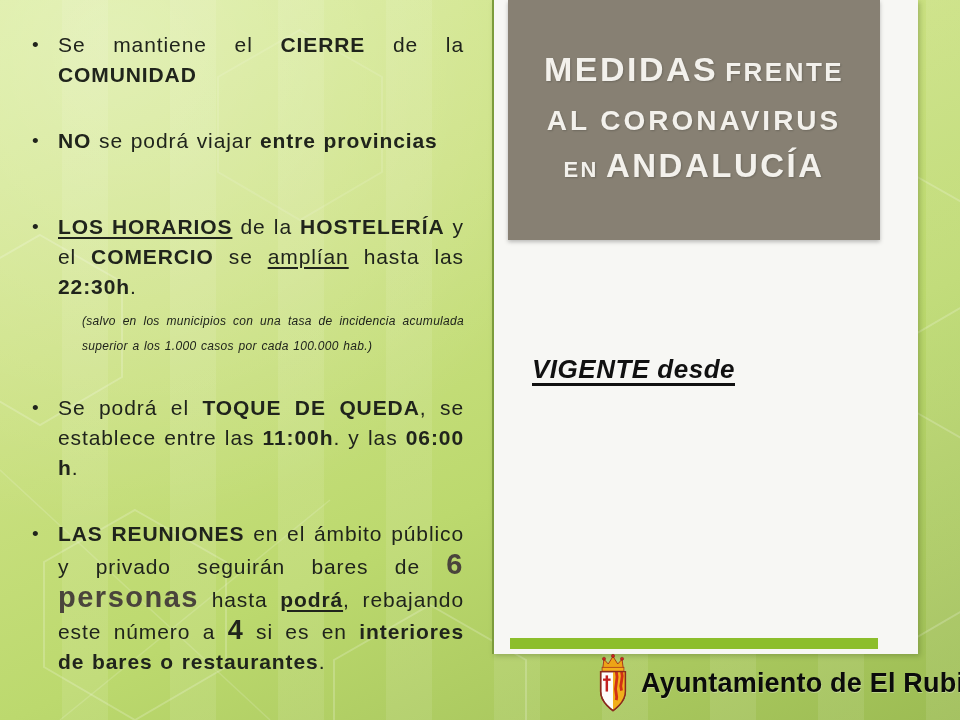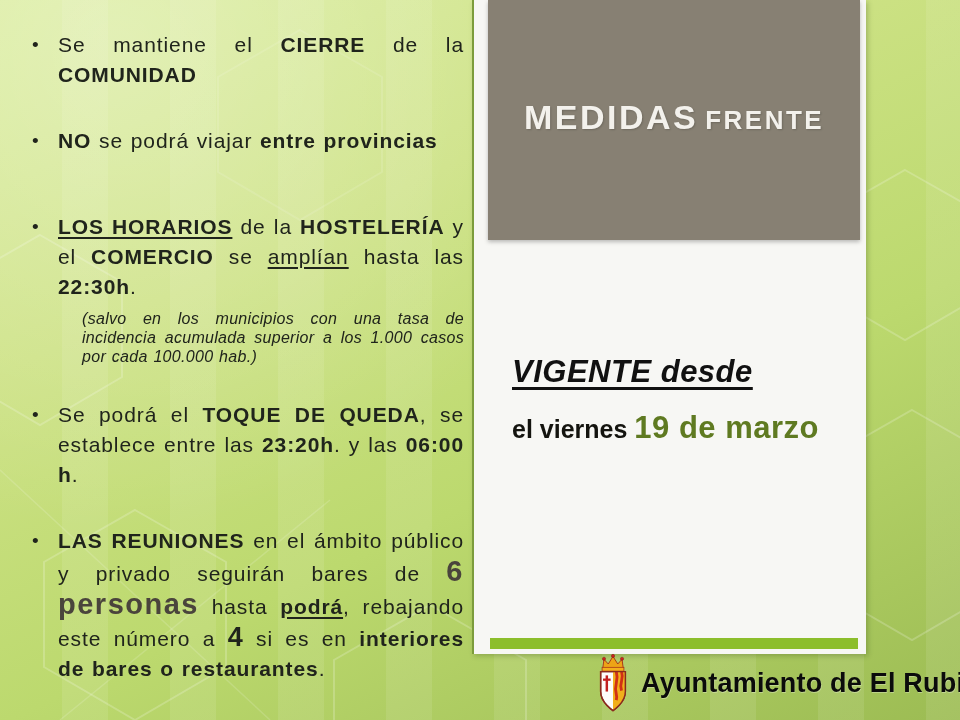--- a/index.html
+++ b/index.html
@@ -39,46 +39,46 @@
   .measures li::before{content:"\2022";position:absolute;left:2px;top:0;font-size:19px;}
   .measures li:nth-child(1){margin-bottom:36px;}
   .measures li:nth-child(2){margin-bottom:56px;}
   .measures li:nth-child(3){margin-bottom:34px;margin-top:32px;}
   .measures li:nth-child(4){margin-bottom:36px;}
   .b{font-weight:bold;}
   .u{text-decoration:underline;text-decoration-thickness:2px;text-underline-offset:3px;}
   .big-six{font-size:29px;line-height:30px;color:var(--sixcolor);letter-spacing:1.5px;}
   .big-four{font-size:27px;line-height:30px;}
   .note{
-    font-style:italic;font-size:16px;line-height:19px;
+    font-style:italic;font-size:12px;line-height:25px;
     margin-left:24px;margin-top:7px;text-align:justify;letter-spacing:0.3px;
   }
 
   
   .panel{
-    position:absolute;left:472px;top:0;width:394px;height:654px;
+    position:absolute;left:492px;top:0;width:426px;height:654px;
     background:var(--panel);
     border-left:2px solid #7c9c3c;
     box-shadow:2px 2px 5px rgba(40,60,10,0.25);
   }
   .title-box{
     position:absolute;left:14px;top:0;width:372px;height:240px;
     background:var(--titlebox);color:#f3f1ec;
     display:flex;flex-direction:column;align-items:center;justify-content:center;
     text-align:center;box-shadow:0 2px 4px rgba(0,0,0,0.25);
   }
   .title-line{line-height:45px;white-space:nowrap;font-weight:bold;
     letter-spacing:2.5px;text-shadow:1px 1px 2px rgba(0,0,0,0.18);}
   .t-xl{font-size:34px;} .t-lg{font-size:26px;}
   .t-md{font-size:28px;letter-spacing:3px;}
   .t-sm{font-size:22px;} .t-and{font-size:33px;}
 
   .validity{position:absolute;left:38px;top:354px;}
   .v-head{
-    font-size:31px;font-weight:bold;font-style:italic;color:#111;
+    font-size:26px;font-weight:bold;font-style:italic;color:#111;
     text-decoration:underline;text-decoration-thickness:2.5px;text-underline-offset:5px;
     margin-bottom:20px;letter-spacing:0.5px;
   }
   .v-line{margin-bottom:11px;white-space:nowrap;}
   .v-prefix{font-size:25px;font-weight:bold;color:#14140f;}
   .v-date{font-size:31px;font-weight:bold;color:var(--dategreen);letter-spacing:0.5px;}
 
   .accent-bar{
     position:absolute;left:16px;bottom:5px;width:368px;height:11px;
     background:var(--accent);
@@ -114,39 +114,40 @@
     <g stroke="rgba(255,255,255,0.15)" stroke-width="1.5">
       <line x1="0" y1="470" x2="270" y2="720"></line>
       <line x1="60" y1="720" x2="330" y2="500"></line>
     </g>
   </svg>
 
   <ul class="measures">
       <li><span>Se mantiene el </span><span class="b">CIERRE</span><span> de la </span><span class="b">COMUNIDAD</span></li>
       <li><span class="b">NO</span><span> se podrá viajar </span><span class="b">entre provincias</span></li>
       <li><span class="b u">LOS HORARIOS</span><span> de la </span><span class="b">HOSTELERÍA</span><span> y el </span><span class="b">COMERCIO</span><span> se </span><span class="u">amplían</span><span> hasta las </span><span class="b">22:30h</span><span>.</span><div class="note">(salvo en los municipios con una tasa de incidencia acumulada superior a los 1.000 casos por cada 100.000 hab.)</div></li>
-      <li><span>Se podrá el </span><span class="b">TOQUE DE QUEDA</span><span>, se establece entre las </span><span class="b">23:20h</span><span>. y las </span><span class="b">06:00 h</span><span>.</span></li>
+      <li><span>Se podrá el </span><span class="b">TOQUE DE QUEDA</span><span>, se establece entre las </span><span class="b">11:00h</span><span>. y las </span><span class="b">06:00 h</span><span>.</span></li>
       <li><span class="b">LAS REUNIONES</span><span> en el ámbito público y privado seguirán bares de </span><span class="b big-six">6 personas</span><span> hasta </span><span class="b u">podrá</span><span>, rebajando este número a </span><span class="b big-four">4</span><span> si es en </span><span class="b">interiores de bares o restaurantes</span><span>.</span></li>
     </ul>
 
   <div class="panel">
 
     <div class="title-box">
       <div class="title-line">
         <span class="t-xl">MEDIDAS</span>
         <span class="t-lg">FRENTE</span>
       </div>
+      <div class="title-line t-md">AL CORONAVIRUS</div>
+      <div class="title-line">
+        <span class="t-sm">EN</span>
+        <span class="t-and">ANDALUCÍA</span>
+      </div>
     </div>
 
     <div class="validity">
       <div class="v-head">VIGENTE desde</div>
-      <div class="v-line">
-        <span class="v-prefix">el viernes </span>
-        <span class="v-date">19 de marzo</span>
-      </div>
     </div>
 
     <div class="accent-bar"></div>
   </div>
 
   <div class="footer">
     <svg class="crest" width="38" height="64" viewBox="0 0 40 66">
       <path d="M9 19 L10.5 8 L15 13 L20 5 L25 13 L29.5 8 L31 19 Z" fill="#eda416" stroke="#a83418" stroke-width="1"></path>
       <circle cx="10.5" cy="7.5" r="1.7" fill="#cf2020" stroke="#7c1a10" stroke-width="0.5"></circle>
       <circle cx="20" cy="4.5" r="1.7" fill="#cf2020" stroke="#7c1a10" stroke-width="0.5"></circle>

